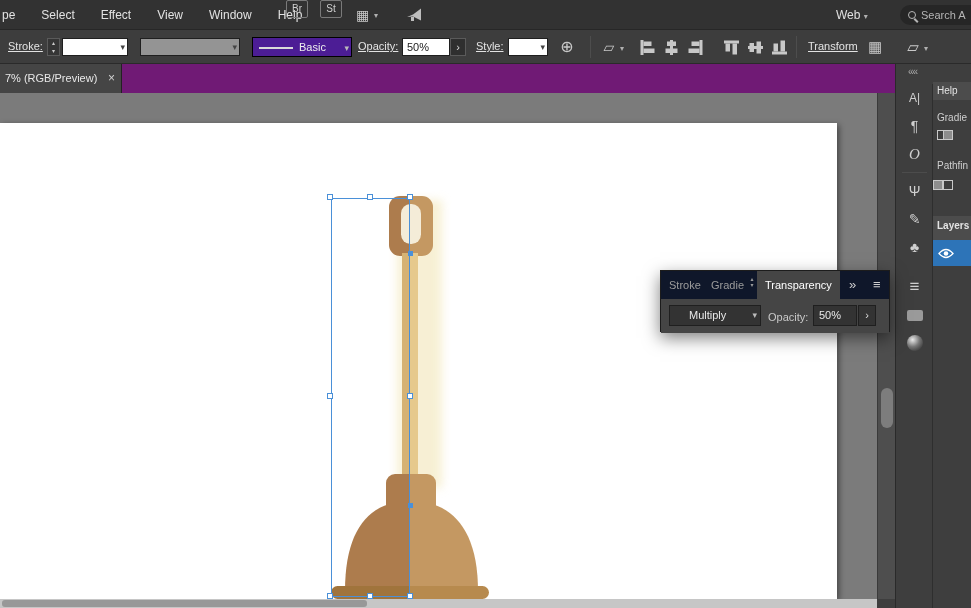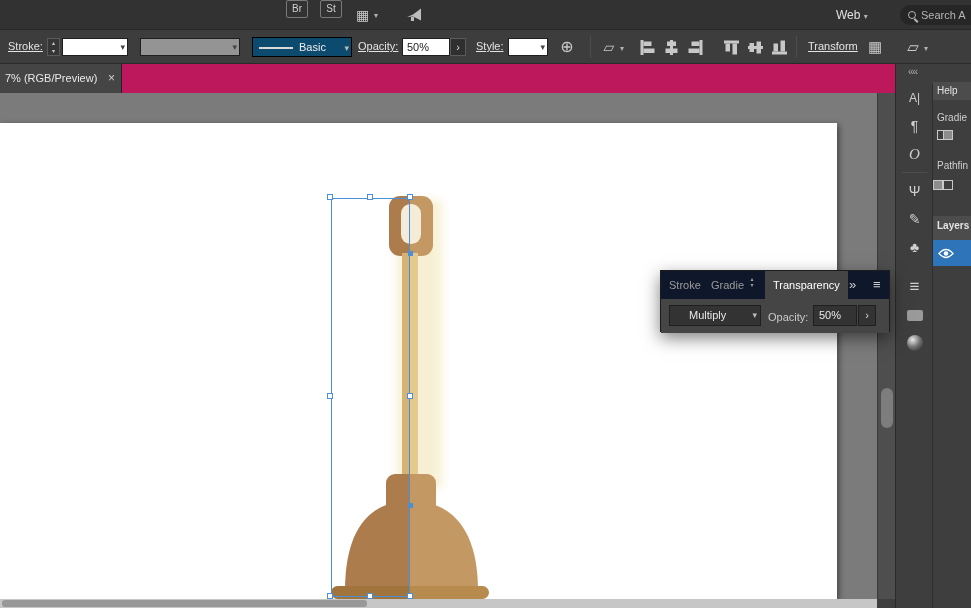--- a/index.html
+++ b/index.html
@@ -28,35 +28,35 @@
   
   .ctrlbar { position:absolute; left:0; top:30px; width:971px; height:34px; background:#3d3d3d;
              border-bottom:1px solid #2a2a2a; }
   .lbl { position:absolute; top:10px; font-size:11px; color:#e3e3e3; text-decoration:underline; }
   .field { position:absolute; top:8px; height:18px; background:#fff; border:1px solid #1f1f1f; font-size:11px;
            color:#222; }
   .field .fchev { position:absolute; right:2px; top:3px; font-size:9px; color:#444; }
   .field.disabled { background:#949494; }
   .stepper { position:absolute; left:47px; top:8px; width:13px; height:18px; background:#353535;
              border:1px solid #5a5a5a; color:#c9c9c9; font-size:6px; line-height:8px; text-align:center; }
-  .brushfield { position:absolute; left:252px; top:7px; width:100px; height:20px; background:#0c4a6e;
+  .brushfield { position:absolute; left:252px; top:7px; width:100px; height:20px; background:#4c1d95;
                 border:1px solid #000; color:#eee; font-size:11px; }
   .brushline { position:absolute; left:6px; top:9px; width:34px; height:2px; background:#d9d9d9; }
   .brushname { position:absolute; left:46px; top:3px; }
   .brushchev { position:absolute; right:2px; top:5px; font-size:9px; color:#bbb; }
   .arrowbtn { position:absolute; top:8px; width:16px; height:18px; background:#2f2f2f; border:1px solid #5a5a5a;
               color:#ddd; font-size:11px; text-align:center; line-height:16px; }
   .vsep { position:absolute; top:6px; width:1px; height:22px; background:#2b2b2b; border-right:1px solid #4d4d4d; }
   .ico { position:absolute; top:8px; width:18px; height:18px; text-align:center; color:#c8c8c8; font-size:14px;
          line-height:18px; }
   .aicon { position:absolute; top:10px; width:15px; height:15px; }
   .aicon rect, .aicon line { fill:#c8c8c8; stroke:#c8c8c8; }
 
   
-  .tabbar { position:absolute; left:0; top:64px; width:895px; height:29px; background:#be185d; }
+  .tabbar { position:absolute; left:0; top:64px; width:895px; height:29px; background:#701a75; }
   .doc-tab { position:absolute; left:0; top:0; width:122px; height:29px; background:#454545;
              border-right:1px solid #222; color:#e8e8e8; font-size:11px; line-height:29px; padding-left:5px; }
   .tab-close { position:absolute; right:6px; top:0; color:#cfcfcf; font-size:12px; }
 
   
   .canvas { position:absolute; left:0; top:93px; width:877px; height:506px; background:#7b7b7b; overflow:hidden; }
   .artboard { position:absolute; left:0; top:30px; width:837px; height:476px; background:#ffffff;
               box-shadow:2px 2px 6px rgba(0,0,0,0.45); }
   .artsvg { position:absolute; left:0; top:0; pointer-events:none; }
   .bbox { position:absolute; left:331px; top:105px; width:79px; height:399px; border:1px solid #4a90d8; }
@@ -109,20 +109,28 @@
             border:1px solid #1f1f1f; color:#e8e8e8; font-size:11px; line-height:19px; padding-left:5px; }
   .tp-arrow { position:absolute; left:197px; top:6px; width:18px; height:21px; background:#333;
               border:1px solid #1f1f1f; color:#ddd; font-size:11px; text-align:center; line-height:19px; }
 </style>
 </head>
 <body>
 
 <div class="app">
 
   <div class="menubar">
+    <div class="menus">
+      <span class="menu-item">pe</span>
+      <span class="menu-item">Select</span>
+      <span class="menu-item">Effect</span>
+      <span class="menu-item">View</span>
+      <span class="menu-item">Window</span>
+      <span class="menu-item">Help</span>
+    </div>
     <span class="tool-btn" style="left:286px">Br</span>
     <span class="tool-btn" style="left:320px">St</span>
     <span class="glyph abs" style="left:356px; top:7px; font-size:14px;">▦</span>
     <span class="chev-sm abs" style="left:374px; top:11px;">▾</span>
     <svg class="abs" style="left:405px; top:7px;" width="18" height="16" viewBox="0 0 18 16">
       <path d="M2,10 L8,7.5 L16,1.5 L16,13.5 L8,9.5 Z" fill="#bdbdbd"></path>
       <rect x="6" y="10" width="3" height="4" fill="#bdbdbd"></rect>
     </svg>
     <span class="workspace">
       <span>Web</span>
@@ -303,21 +311,21 @@
   </div>
 
   <div class="tpanel">
     <div class="tpanel-head">
       <span class="ttab" style="left:8px;">Stroke</span>
       <span class="ttab" style="left:50px;">Gradie</span>
       <span class="cycle">
         <div>▴</div>
           <div>▾</div>
       </span>
-      <span class="ttab active" style="left:104px;">Transparency</span>
+      <span class="ttab active" style="left:96px;">Transparency</span>
       <span class="thead-icon" style="left:188px;">»</span>
       <span class="thead-icon" style="left:212px;">≡</span>
     </div>
     <div class="tpanel-body">
       <div class="dropdown">
         <span>Multiply</span>
         <span class="dd-chev">▾</span>
       </div>
       <span class="tp-lbl">Opacity:</span>
       <div class="tp-val">50%</div>

